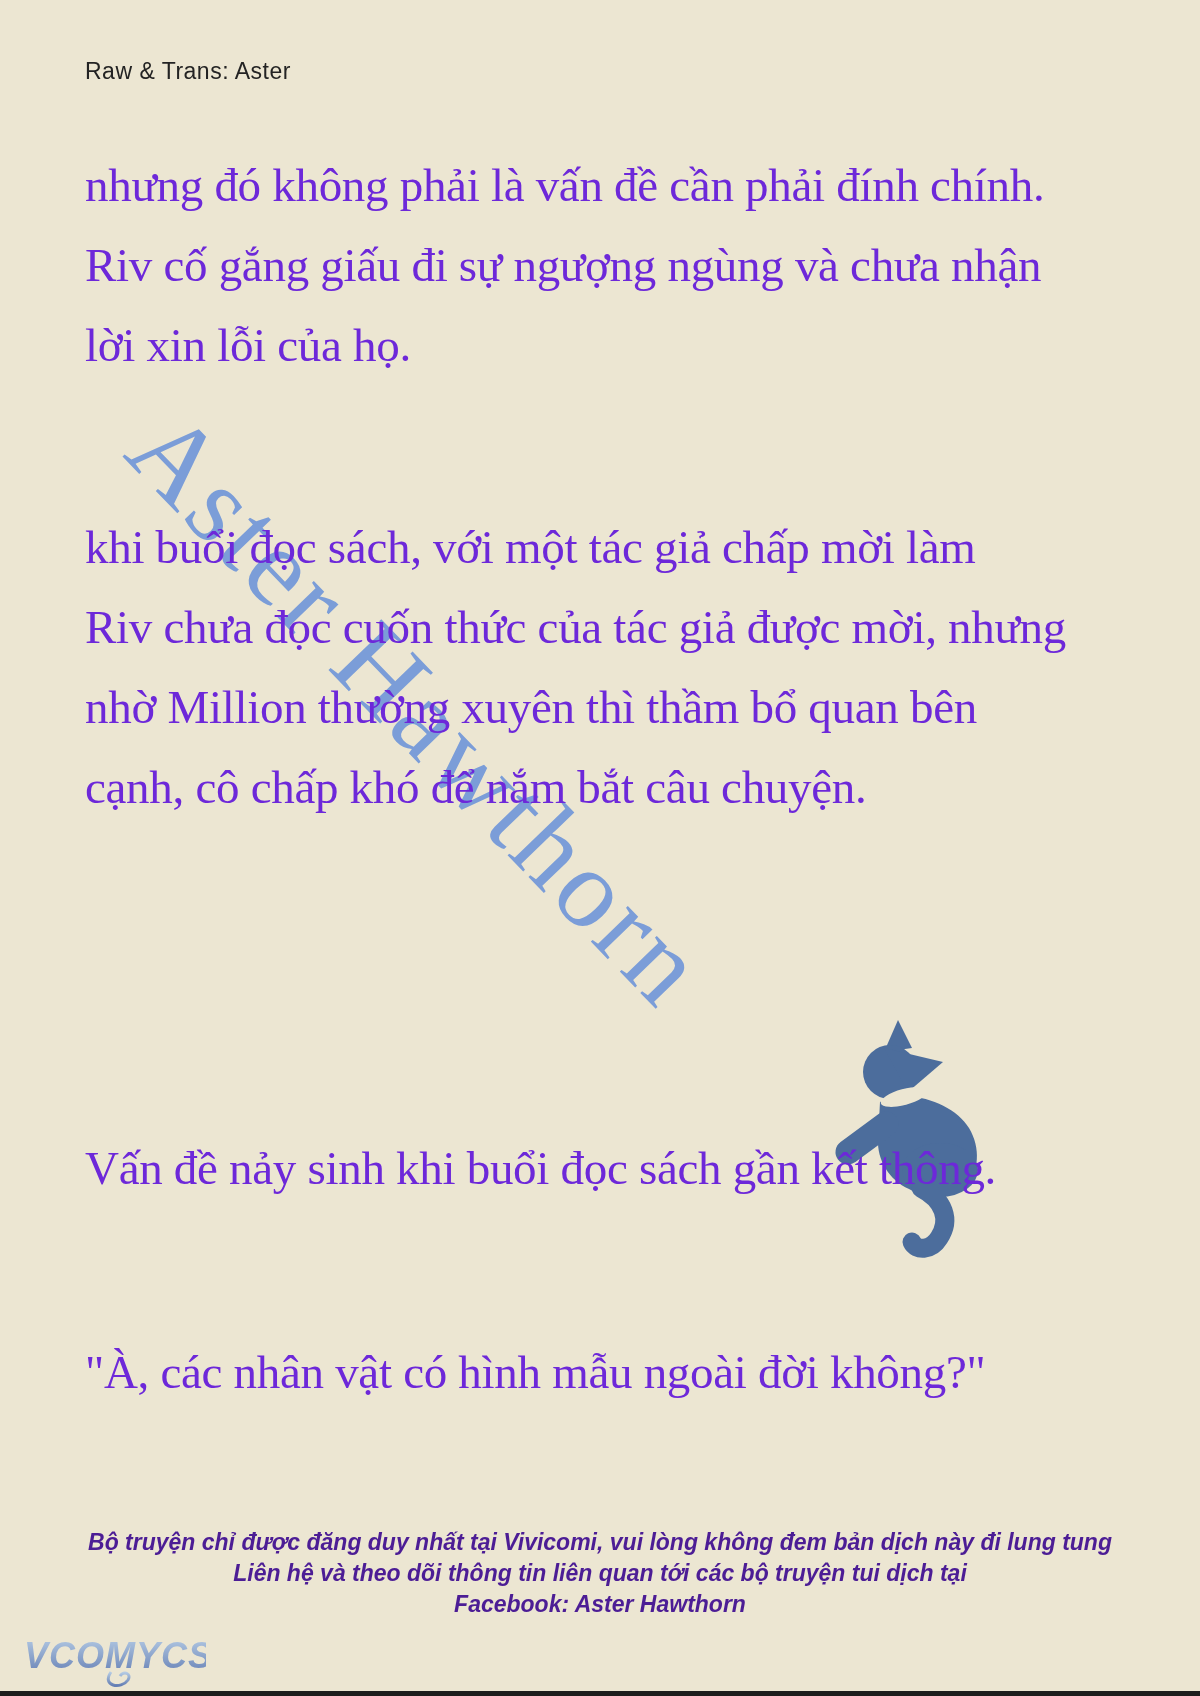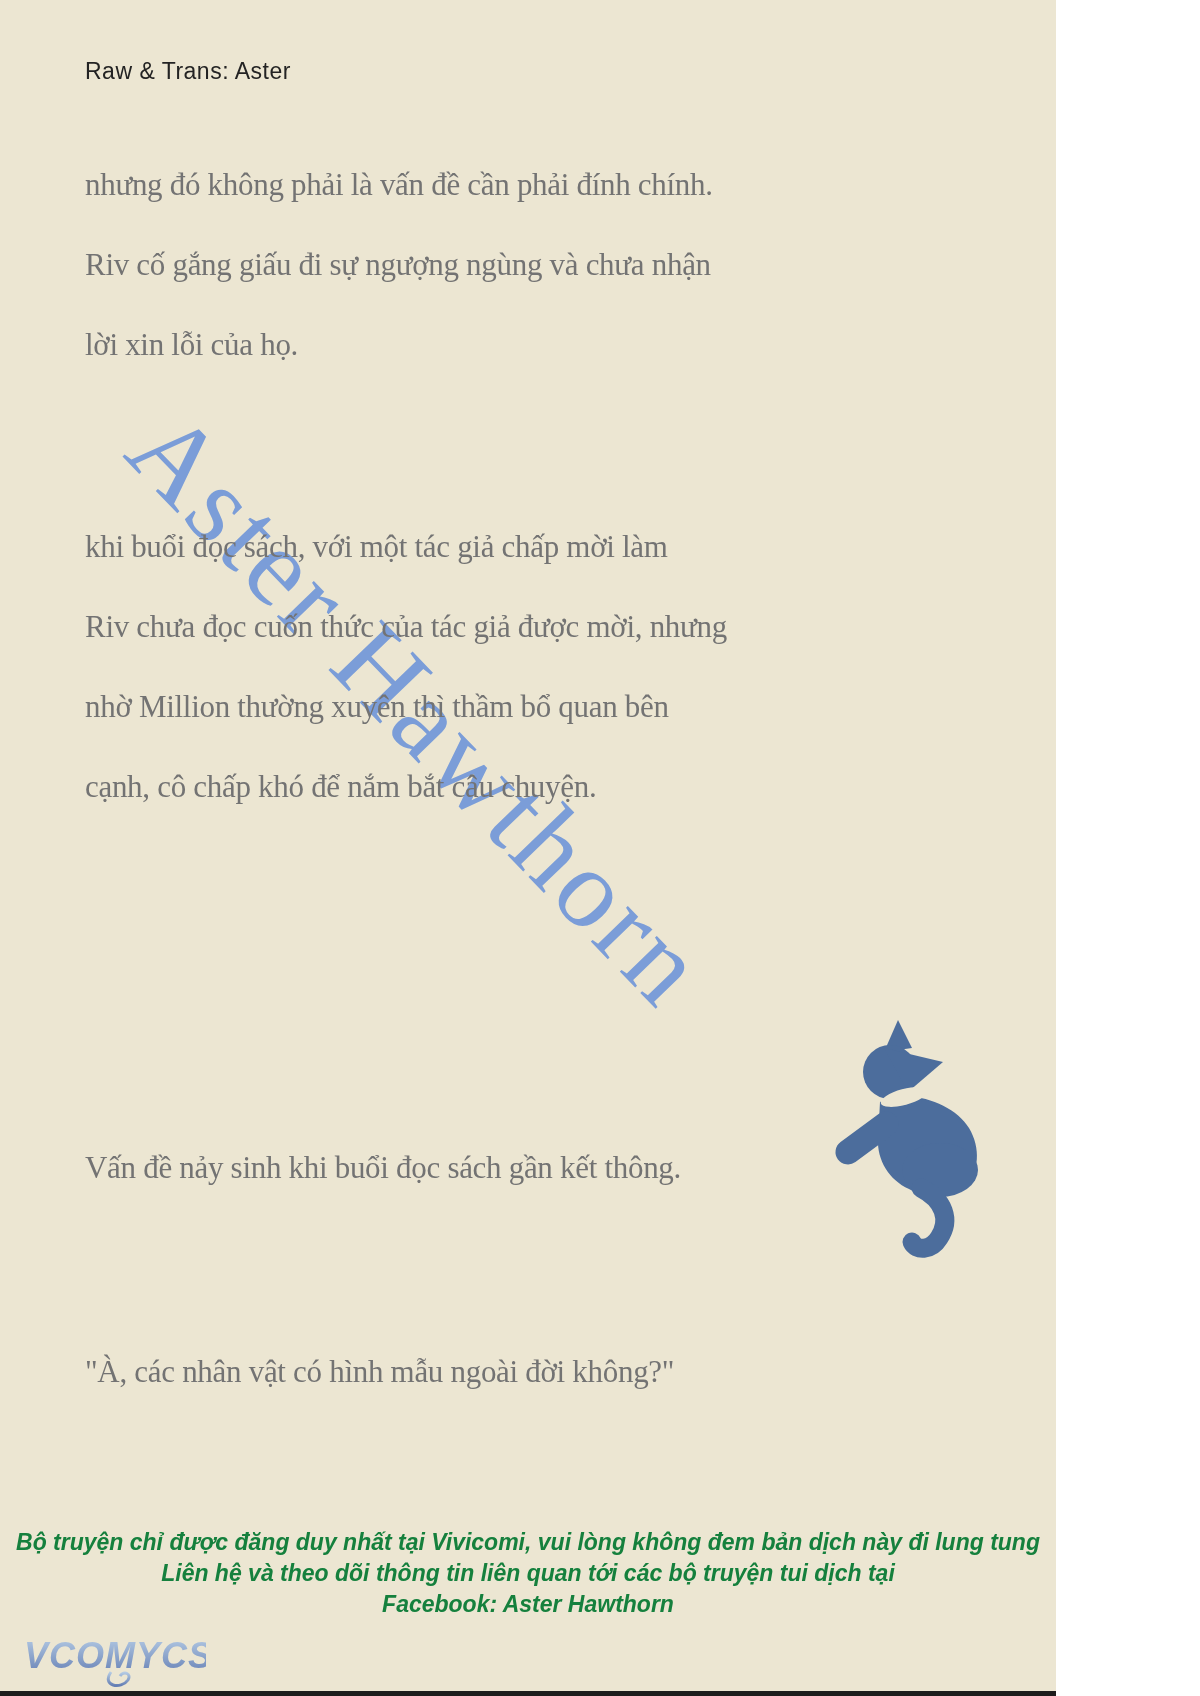--- a/index.html
+++ b/index.html
@@ -1,31 +1,31 @@
 <!DOCTYPE html>
 <html><head>
 <meta charset="utf-8">
 <style>
   html,body{margin:0;padding:0;}
   .page{
     position:relative;
-    width:1056px;height:1696px;
+    width:1200px;height:1696px;
     overflow:hidden;
     font-family:"Liberation Serif", serif;
   }
   .credit{
     position:absolute;left:85px;top:58px;
     font-family:"Liberation Sans", sans-serif;
     font-size:23px;color:#232323;letter-spacing:0.5px;
   }
   .para{position:absolute;left:85px;right:60px;z-index:3;}
   .line{
     white-space:nowrap;
-    font-size:31px;line-height:80px;
-    color:#737373;letter-spacing:-0.3px;
+    font-size:47px;line-height:80px;
+    color:#6d28d9;letter-spacing:-0.3px;
   }
   .p1{top:145px;}
   .p2{top:507px;}
   .p3{top:1128px;}
   .p4{top:1332px;}
   .watermark{
     position:absolute;left:195px;top:385px;z-index:1;
     transform:rotate(46deg);transform-origin:left top;
     font-family:"Liberation Serif", serif;
     font-size:112px;letter-spacing:4px;white-space:nowrap;
@@ -89,21 +89,21 @@
   </div>
 
   <div class="para p3">
     <div class="line">Vấn đề nảy sinh khi buổi đọc sách gần kết thông.</div>
   </div>
 
   <div class="para p4">
     <div class="line">"À, các nhân vật có hình mẫu ngoài đời không?"</div>
   </div>
 
-  <div class="footer" style="color: #15803d;">
+  <div class="footer" style="color: #4c1d95;">
     <div>Bộ truyện chỉ được đăng duy nhất tại Vivicomi, vui lòng không đem bản dịch này đi lung tung</div>
     <div>Liên hệ và theo dõi thông tin liên quan tới các bộ truyện tui dịch tại</div>
     <div>Facebook: Aster Hawthorn</div>
   </div>
 
   <div class="logo">
     <svg width="190" height="70" viewBox="0 0 190 70" xmlns="http://www.w3.org/2000/svg">
       <defs>
         <linearGradient id="logoGrad" x1="0" y1="0" x2="0" y2="1">
           <stop offset="0" style="stop-color:#b7cde5"></stop>

